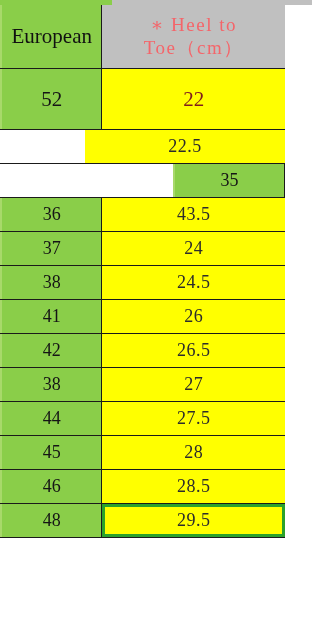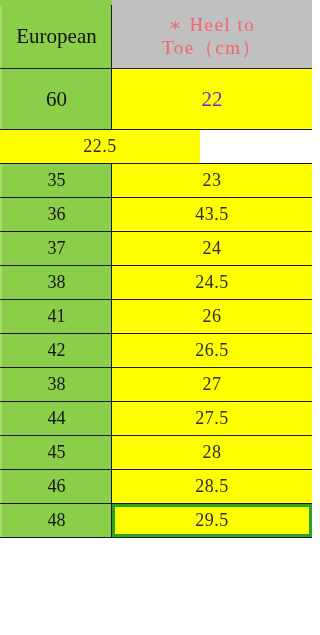--- a/index.html
+++ b/index.html
@@ -41,23 +41,24 @@
 
   .grid {
     position: absolute;
     top: 5px;
     left: 0;
     width: 312px;
   }
 
   .row {
     display: flex;
-    width: 312px;
+    width: 285px;
     box-sizing: border-box;
     border-bottom: 1.5px solid #1a1a1a;
+    justify-content: flex-end;
   }
 
   .cell-left {
     width: 112px;
     box-sizing: border-box;
     background: #8ace49;
     border-left: 2px solid #a8d96a;
     border-right: 1.5px solid #1a1a1a;
     display: flex;
     align-items: center;
@@ -95,21 +96,21 @@
   .hdr-line { display: block; white-space: nowrap; }
 
   
   .row-first .cell-left {
     height: 60px;
     font-size: 21px;
   }
   .row-first .cell-right {
     height: 60px;
     font-size: 21px;
-    color: #6d28d9;
+    color: #7f1d1d;
   }
 
   
   .row-data .cell-left {
     height: 33px;
     font-size: 18px;
   }
   .row-data .cell-right {
     height: 33px;
     font-size: 18px;
@@ -136,30 +137,29 @@
 
     <div class="row row-header">
       <div class="cell-left">European</div>
       <div class="cell-right">
         <span class="hdr-line">∗ Heel to</span>
         <span class="hdr-line">Toe（cm）</span>
       </div>
     </div>
 
     <div class="row row-first">
-      <div class="cell-left">60</div>
+      <div class="cell-left">52</div>
       <div class="cell-right">22</div>
     </div>
 
     <div class="row row-data">
       <div class="cell-right">22.5</div>
     </div>
     <div class="row row-data">
       <div class="cell-left">35</div>
-      <div class="cell-right">23</div>
     </div>
     <div class="row row-data">
       <div class="cell-left">36</div>
       <div class="cell-right">43.5</div>
     </div>
     <div class="row row-data">
       <div class="cell-left">37</div>
       <div class="cell-right">24</div>
     </div>
     <div class="row row-data">

